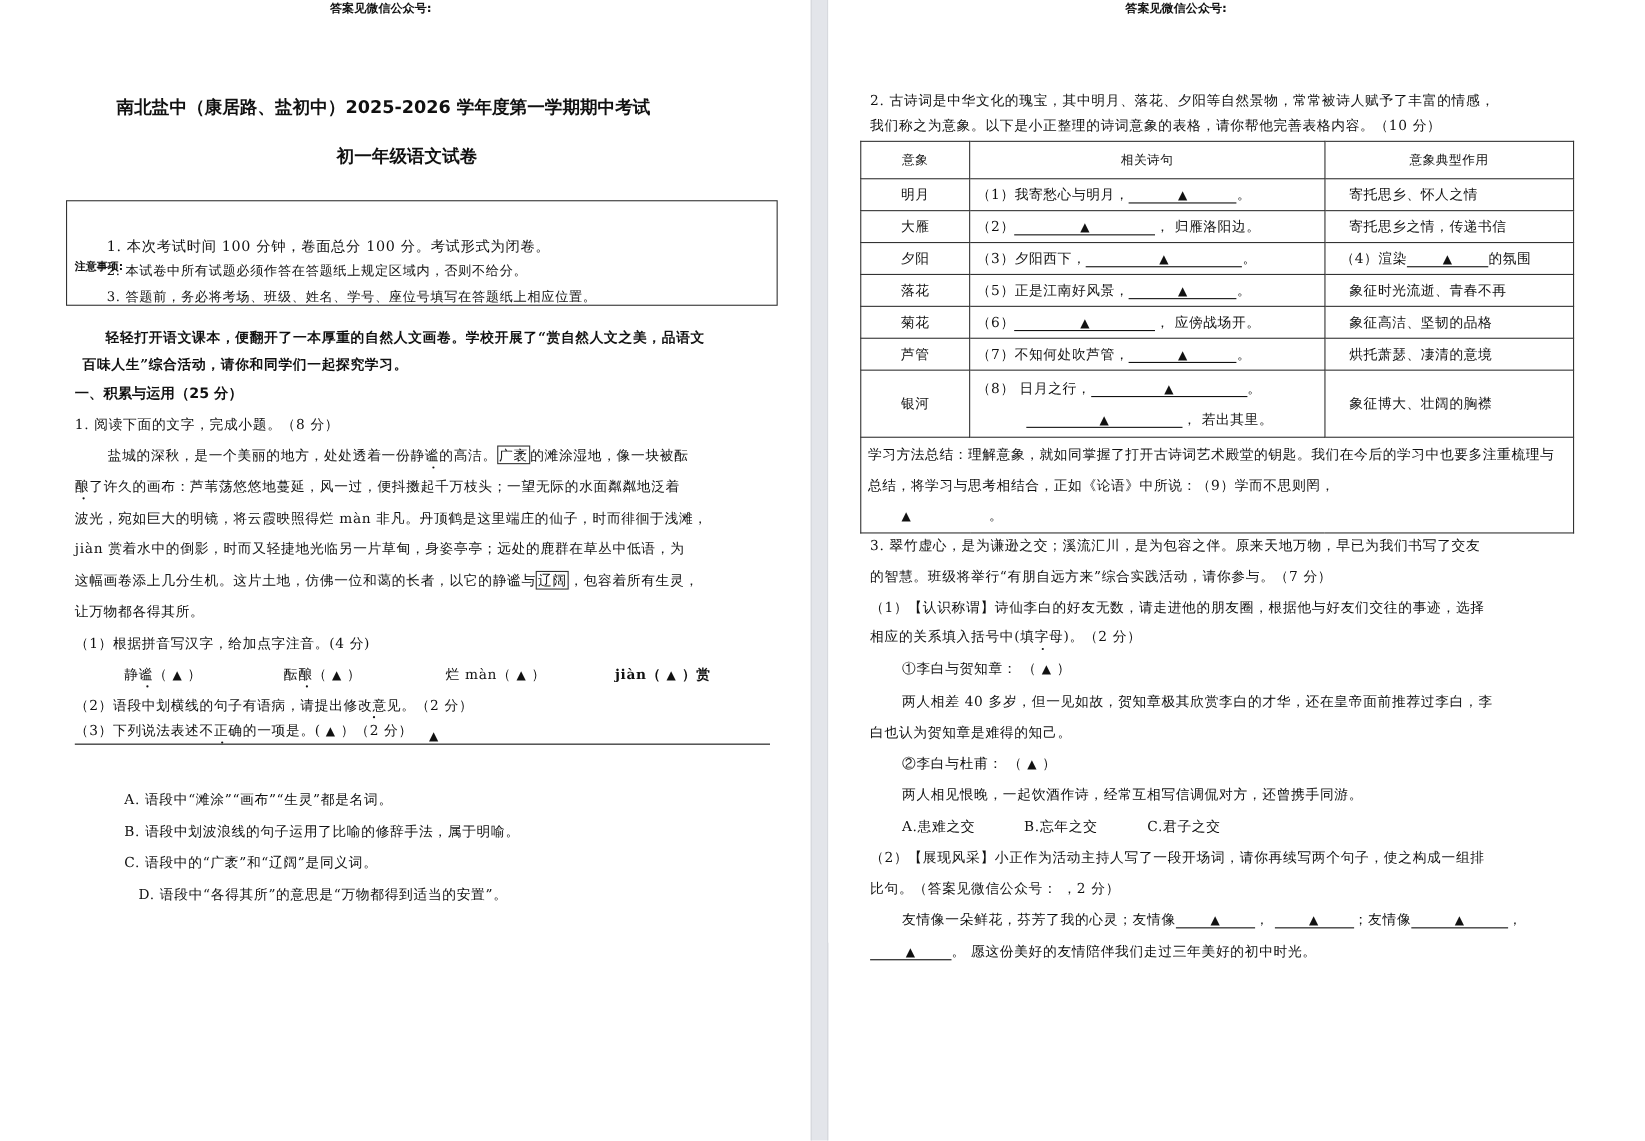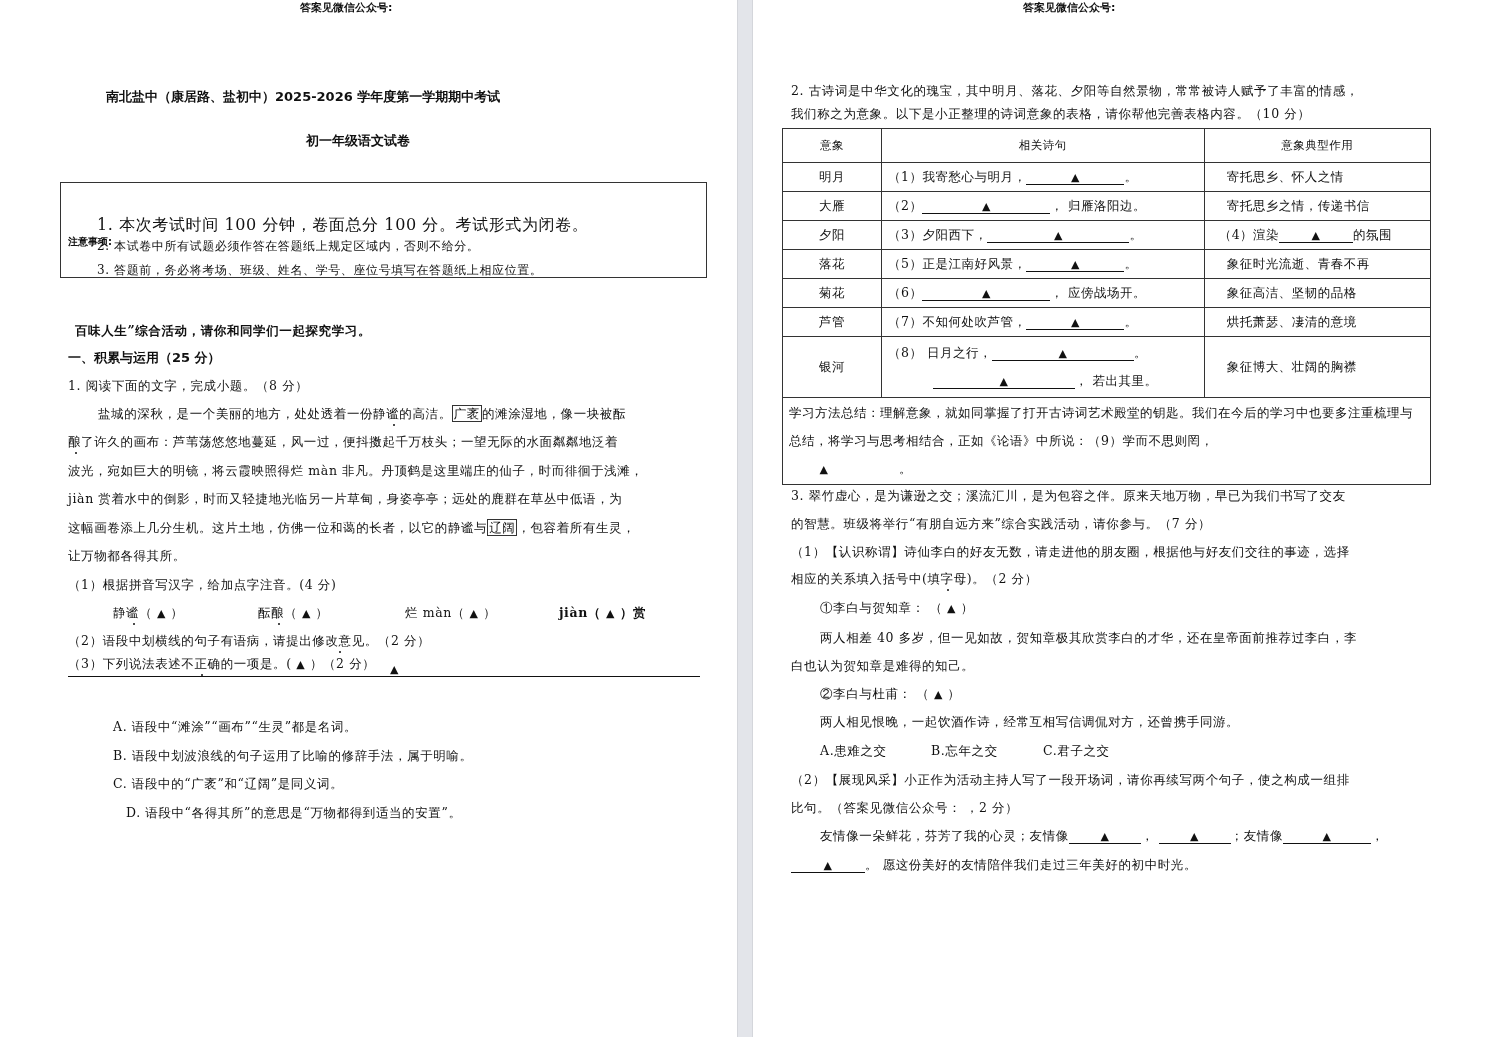--- a/index.html
+++ b/index.html
@@ -7,21 +7,21 @@
        font-family:"DejaVu Serif","Liberation Serif",serif;color:#111;}
   .page{position:absolute;top:0;height:857px;background:#fff;overflow:hidden;}
   .page.left{left:0;width:737px;}
   .page.right{left:753px;width:742px;}
   .gutter{position:absolute;left:737px;top:0;width:16px;height:1037px;background:#e3e5ea;
           border-left:1px solid #d4d6db;border-right:1px solid #d4d6db;box-sizing:border-box;}
   .hdr{position:absolute;top:0;font-family:"DejaVu Sans","Liberation Sans",sans-serif;font-weight:bold;
        font-size:11px;letter-spacing:0px;transform:scaleY(0.95);}
   .ftr{position:absolute;top:1026px;font-family:"DejaVu Sans","Liberation Sans",sans-serif;font-weight:bold;font-size:11px;}
   .abs{position:absolute;white-space:nowrap;}
-  .title{font-family:"DejaVu Sans","Liberation Sans",sans-serif;font-weight:bold;font-size:13px;}
+  .title{font-family:"DejaVu Sans","Liberation Sans",sans-serif;font-weight:bold;font-size:16px;}
   .body{font-size:12.5px;letter-spacing:0.6px;}
   .sans{font-family:"DejaVu Sans","Liberation Sans",sans-serif;}
   .bold{font-weight:bold;}
   .notice{position:absolute;left:60px;top:182px;width:647px;height:96px;border:1px solid #333;box-sizing:border-box;}
   .u{text-underline-offset:3px;}
   .boxed{border:1px solid #333;padding:0 1px;}
   .dot{position:relative;}
   .dot::after{content:"";position:absolute;left:50%;bottom:-5px;width:2px;height:2px;background:#111;border-radius:1px;}
   .blank{display:inline-block;border-bottom:1px solid #111;text-align:center;line-height:13px;}
   .tri{font-size:11px;}
@@ -40,25 +40,26 @@
 <body>
 
 <div class="page left">
   <div class="hdr" style="left:300px;">答案见微信公众号:</div>
 
   <div class="abs title" style="left:106px;top:88px;">南北盐中（康居路、盐初中）2025-2026 学年度第一学期期中考试</div>
   <div class="abs title" style="left:306px;top:132px;">初一年级语文试卷</div>
 
   <div class="notice">
     <div class="abs sans bold" style="left:7px;top:7px;font-size:10px;margin-top:45px;">注意事项:</div>
-    <div class="abs body" style="left:36px;top:32px;font-size:16px;">1. 本次考试时间 100 分钟，卷面总分 100 分。考试形式为闭卷。</div>
+    <div class="abs body" style="left:36px;top:32px;font-size:13px;">1. 本次考试时间 100 分钟，卷面总分 100 分。考试形式为闭卷。</div>
     <div class="abs body" style="left:36px;top:55px;font-size:12px;">2. 本试卷中所有试题必须作答在答题纸上规定区域内，否则不给分。</div>
     <div class="abs body" style="left:36px;top:79px;font-size:12px;">3. 答题前，务必将考场、班级、姓名、学号、座位号填写在答题纸上相应位置。</div>
   </div>
 
+  <div class="abs body bold" style="left:96px;top:299px;">轻轻打开语文课本，便翻开了一本厚重的自然人文画卷。学校开展了“赏自然人文之美，品语文</div>
   <div class="abs body bold" style="left:75px;top:323px;">百味人生”综合活动，请你和同学们一起探究学习。</div>
 
   <div class="abs sans bold" style="left:68px;top:349px;font-size:13px;">一、积累与运用（25 分）</div>
 
   <div class="abs body" style="left:68px;top:378px;">1. 阅读下面的文字，完成小题。（8 分）</div>
 
   <div class="abs body" style="left:98px;top:406px;">
     <span class="u">盐城的深秋，是一个美丽的地方</span><span>，处处透着一份静</span><span class="dot">谧</span><span>的高洁。</span><span class="boxed">广袤</span><span>的滩涂湿地，像一块被酝</span>
   </div>
   <div class="abs body" style="left:68px;top:434px;">

